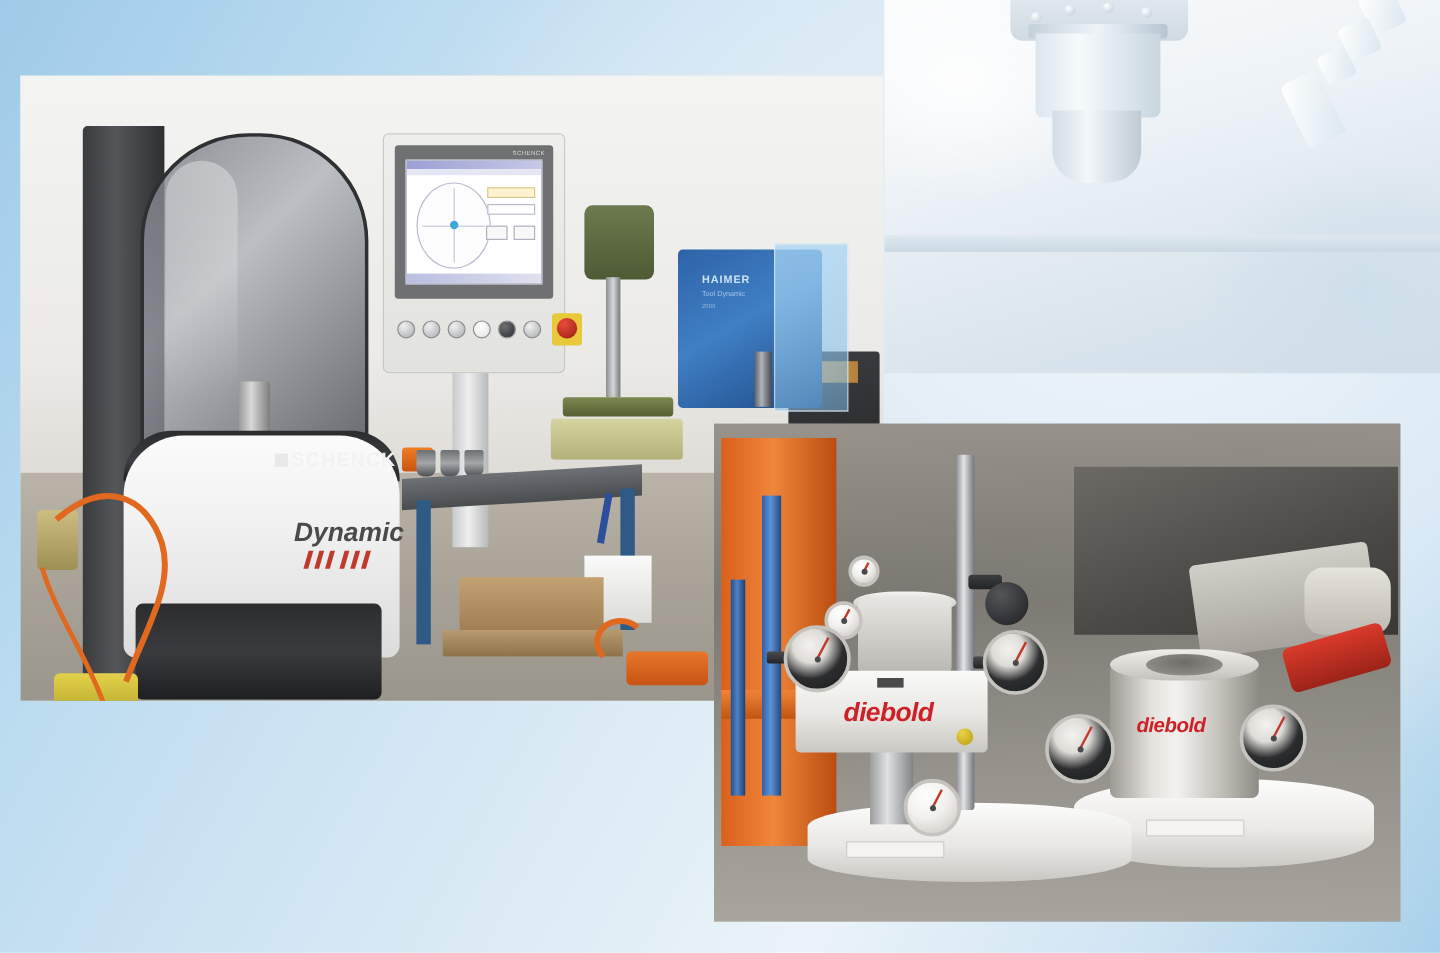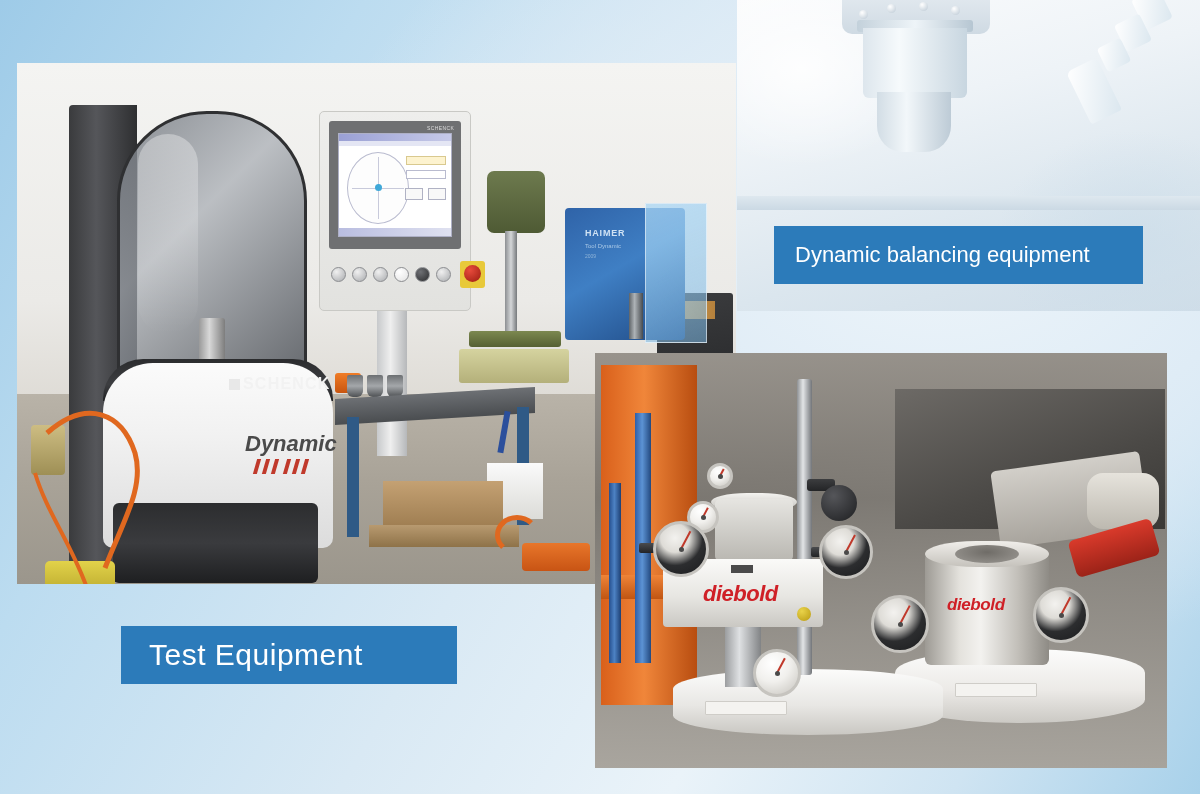--- a/index.html
+++ b/index.html
@@ -676,17 +676,15 @@
 
     <div class="dial d6"></div>
     <div class="dial d7"></div>
     <div class="dial d1 dark"></div>
     <div class="dial d2 dark"></div>
     <div class="dial d3 dark"></div>
     <div class="dial d4 dark"></div>
     <div class="dial d5"></div>
   </div>
 
-  <div class="caption" id="caption-dynamic">Dynamic balancing equipment</div>
-
-  <div class="caption" id="caption-test">Test Equipment</div>
+
 
 </div>
 
 </body></html>

